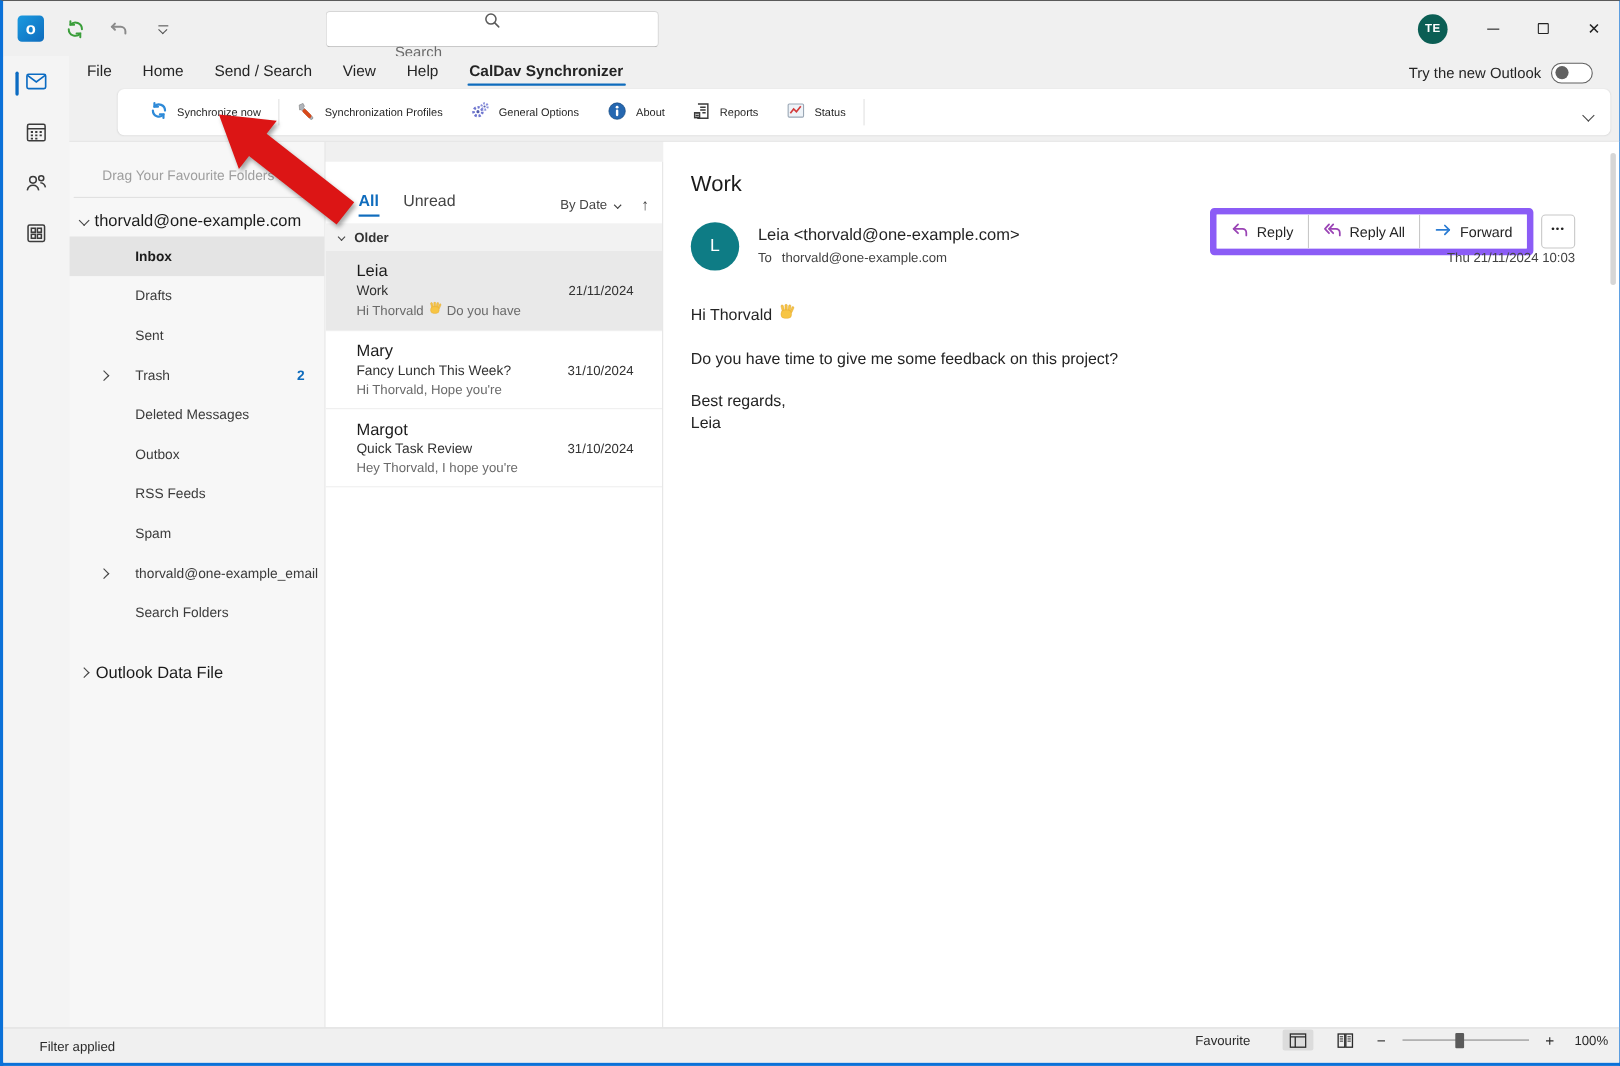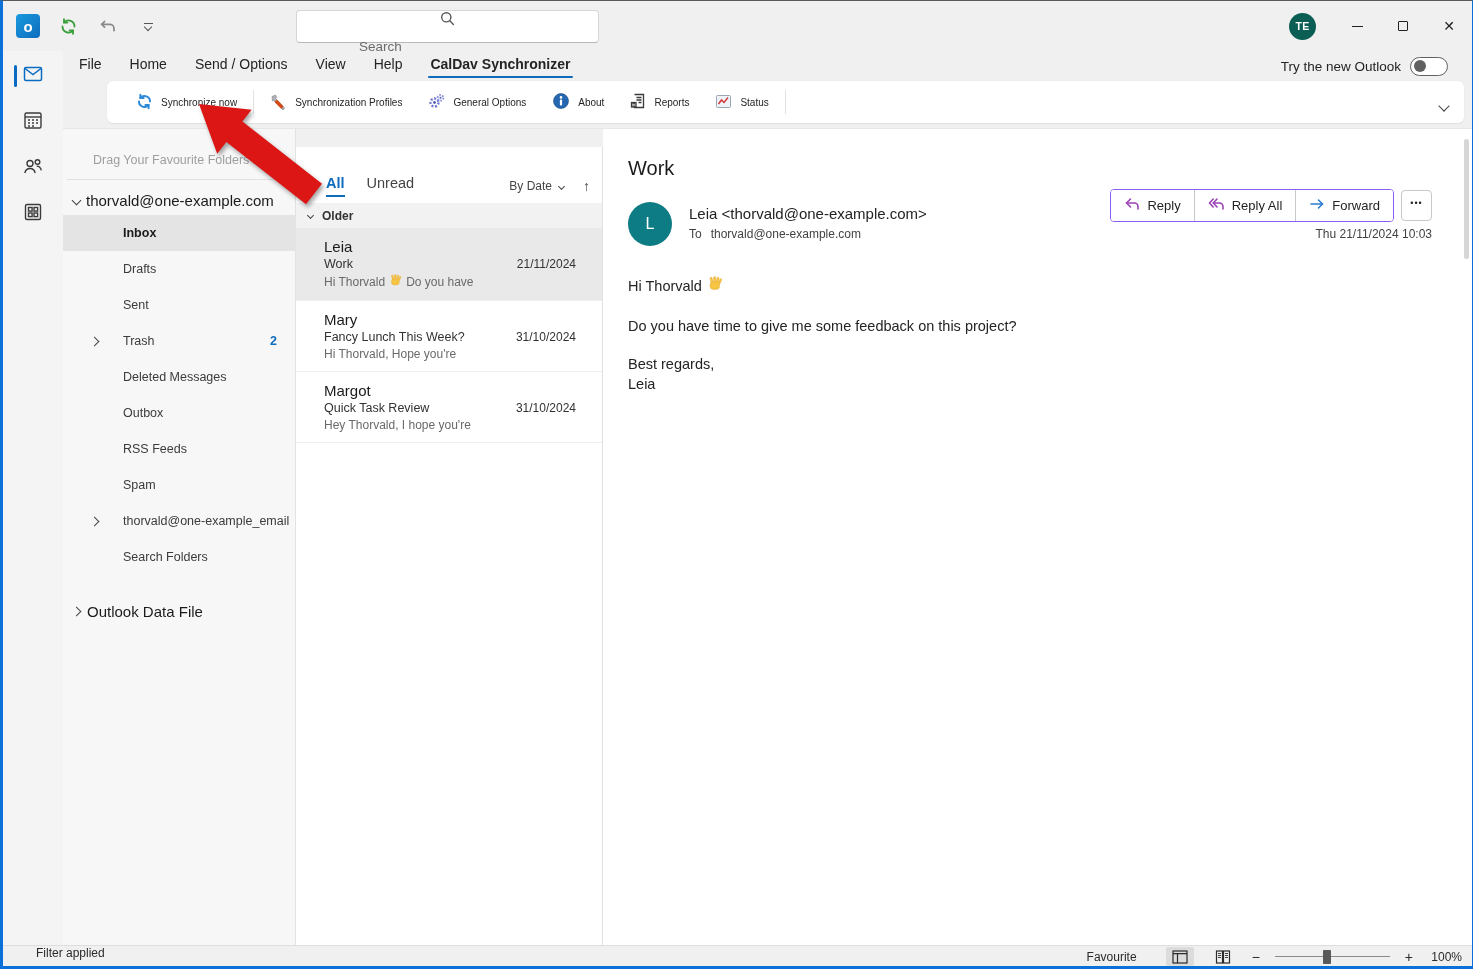--- a/index.html
+++ b/index.html
@@ -99,35 +99,35 @@
 
   
   .reading-pane { flex:1 1 auto; background:#fff; position:relative; padding:28px 28px 0 25px; overflow:hidden; }
   .subject { font-size:20px; color:#1b1b1b; margin-bottom:22px; }
   .msg-header { display:flex; gap:17px; align-items:flex-start; }
   .sender-avatar { width:44px; height:44px; border-radius:50%; background:#0e7c85; color:#fff; font-size:16px;
                    display:flex; align-items:center; justify-content:center; flex:0 0 auto; }
   .sender-name { font-size:15px; color:#242424; padding-top:3px; }
   .to-line { font-size:12px; color:#424242; margin-top:5px; display:flex; gap:9px; }
   .actions { position:absolute; right:40px; top:60px; display:flex; align-items:center; gap:7px; }
-  .btn-group { display:flex; border:1px solid #8b5cf6; border-radius:4px; overflow:hidden; background:#fff;justify-content:space-between; }
+  .btn-group { display:flex; border:6px solid #8b5cf6; border-radius:4px; overflow:hidden; background:#fff;justify-content:space-between; }
   .action-btn { display:flex; align-items:center; gap:7px; height:31px; padding:0 13px; font-size:13px; color:#242424; background:#fff; border:none; }
   .btn-group .action-btn + .action-btn { border-left:1px solid #c8c8c8; }
   .more-btn { width:31px; height:31px; border:1px solid #c8c8c8; border-radius:4px; background:#fff; font-size:13px; color:#242424;
               display:flex; align-items:center; justify-content:center; padding-bottom:6px; }
   .timestamp { position:absolute; right:40px; top:98px; font-size:12px; color:#424242; }
   .mail-body { margin-top:30px; font-size:14.5px; color:#242424; line-height:1.35; }
   .mail-body p { margin-bottom:19px; display:flex; align-items:center; gap:5px; }
   .mail-body p.tight { margin-bottom:0; }
   .reading-scrollbar { position:absolute; right:2px; top:10px; bottom:10px; width:7px; }
   .reading-scrollbar .thumb { width:5px; height:120px; border-radius:3px; background:#d6d6d6; margin-left:1px; }
 
   
-  .statusbar { height:21px; flex:0 0 auto; background:#f0f0f0; border-top:1px solid #dedede; position:relative;
-               display:flex; font-size:12px; color:#2a2a2a; }
+  .statusbar { height:32px; flex:0 0 auto; background:#f0f0f0; border-top:1px solid #dedede; position:relative;
+               display:flex; align-items:center; font-size:12px; color:#2a2a2a; }
   .status-left { padding-left:33px; }
   .status-right { position:absolute; right:10px; top:0; height:21px; display:flex; align-items:center; gap:15px; }
   .view-icon { width:28px; height:19px; display:flex; align-items:center; justify-content:center; border-radius:2px; }
   .view-icon.active { background:#dcdcdc; }
   .zoom-track { position:relative; width:115px; height:14px; }
   .zoom-track .line { position:absolute; left:0; right:0; top:6.5px; border-top:1.3px solid #8a8a8a; }
   .zoom-track .handle { position:absolute; left:42%; top:0; width:8px; height:14px; background:#5a5a5a; border-radius:1px; }
   .zoom-minus, .zoom-plus { font-size:14px; color:#2a2a2a; }
   .zoom-pct { min-width:34px; text-align:right; }
 
@@ -233,21 +233,21 @@
           </svg>
         </span>
       </div>
     </div>
 
     <div class="right-col">
 
       <div class="tabrow">
         <div class="menu-tab">File</div>
         <div class="menu-tab">Home</div>
-        <div class="menu-tab">Send / Options</div>
+        <div class="menu-tab">Send / Search</div>
         <div class="menu-tab">View</div>
         <div class="menu-tab">Help</div>
         <div class="menu-tab active">CalDav Synchronizer</div>
         <div class="tabrow-right">
           <span class="label">Try the new Outlook</span>
           <div class="toggle">
               <div class="knob"></div>
             </div>
         </div>
       </div>

